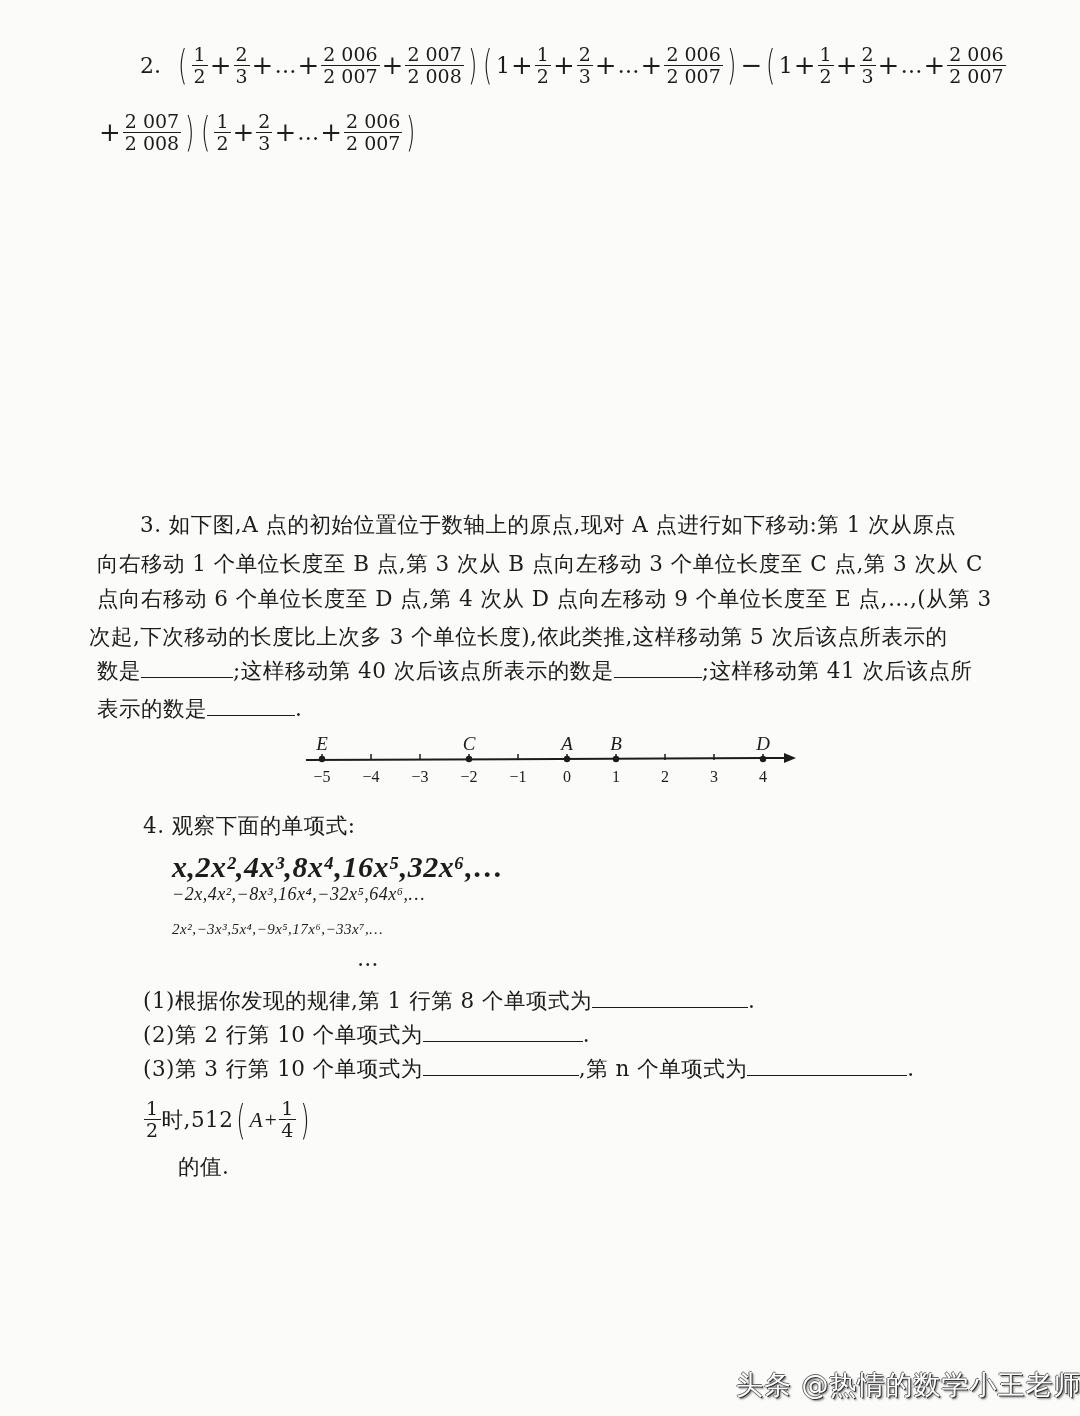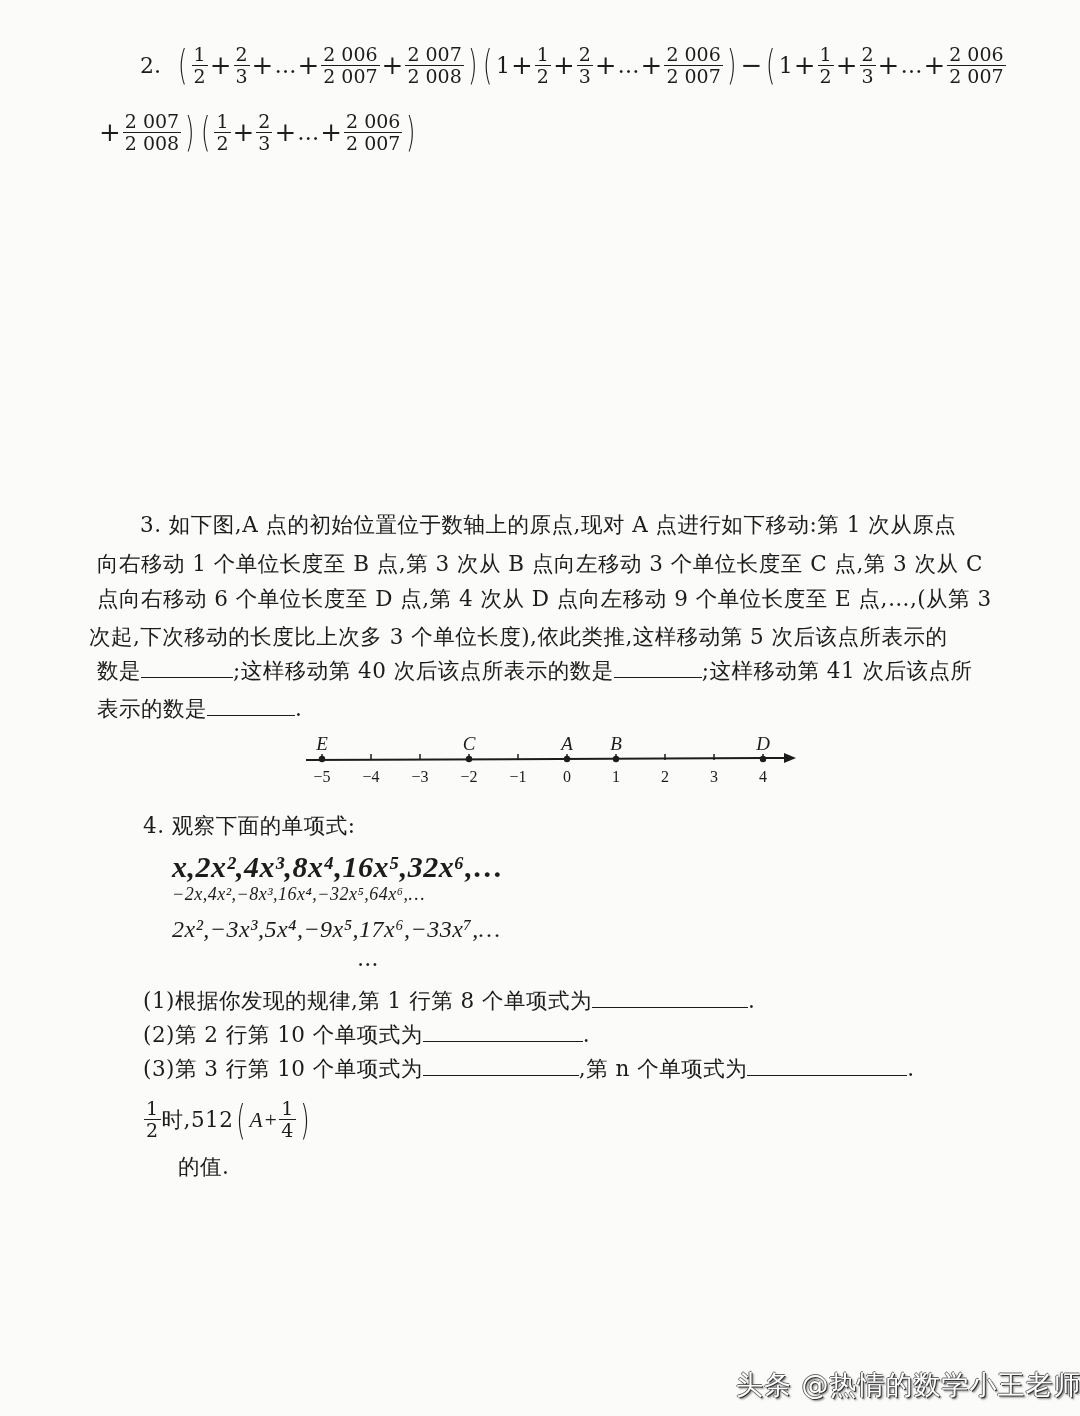--- a/index.html
+++ b/index.html
@@ -161,21 +161,21 @@
       <circle cx="316" cy="29" r="3.2" fill="#1c1c1c"></circle>
       <text x="316" y="20" text-anchor="middle" font-size="19" font-style="italic" fill="#1c1c1c">B</text>
       <circle cx="463" cy="29" r="3.2" fill="#1c1c1c"></circle>
       <text x="463" y="20" text-anchor="middle" font-size="19" font-style="italic" fill="#1c1c1c">D</text>
     </g>
 </svg>
 
 <div class="abs txt" style="left:143px; top:807px;">4. 观察下面的单项式:</div>
 <div class="abs txt it" style="left:172px; top:848px; font-size:30px;font-weight:bold;">x,2x²,4x³,8x⁴,16x⁵,32x⁶,…</div>
 <div class="abs txt it" style="left:172px; top:875px; font-size:18px;">−2x,4x²,−8x³,16x⁴,−32x⁵,64x⁶,…</div>
-<div class="abs txt it" style="left:172px; top:910px; font-size:24px;">2x²,−3x³,5x⁴,−9x⁵,17x⁶,−33x⁷,…</div>
+<div class="abs txt it" style="left:172px; top:910px; font-size:15px;">2x²,−3x³,5x⁴,−9x⁵,17x⁶,−33x⁷,…</div>
 <div class="abs txt" style="left:357px; top:940px;">…</div>
 
 <div class="abs txt" style="left:143px; top:982px;">
   <span>(1)根据你发现的规律,第 1 行第 8 个单项式为</span><span class="blank" style="width:156px;"></span><span>.</span>
 </div>
 <div class="abs txt" style="left:143px; top:1016px;">
   <span>(2)第 2 行第 10 个单项式为</span><span class="blank" style="width:160px;"></span><span>.</span>
 </div>
 <div class="abs txt" style="left:143px; top:1050px;">
   <span>(3)第 3 行第 10 个单项式为</span><span class="blank" style="width:156px;"></span><span>,第 n 个单项式为</span><span class="blank" style="width:160px;"></span><span>.</span>

